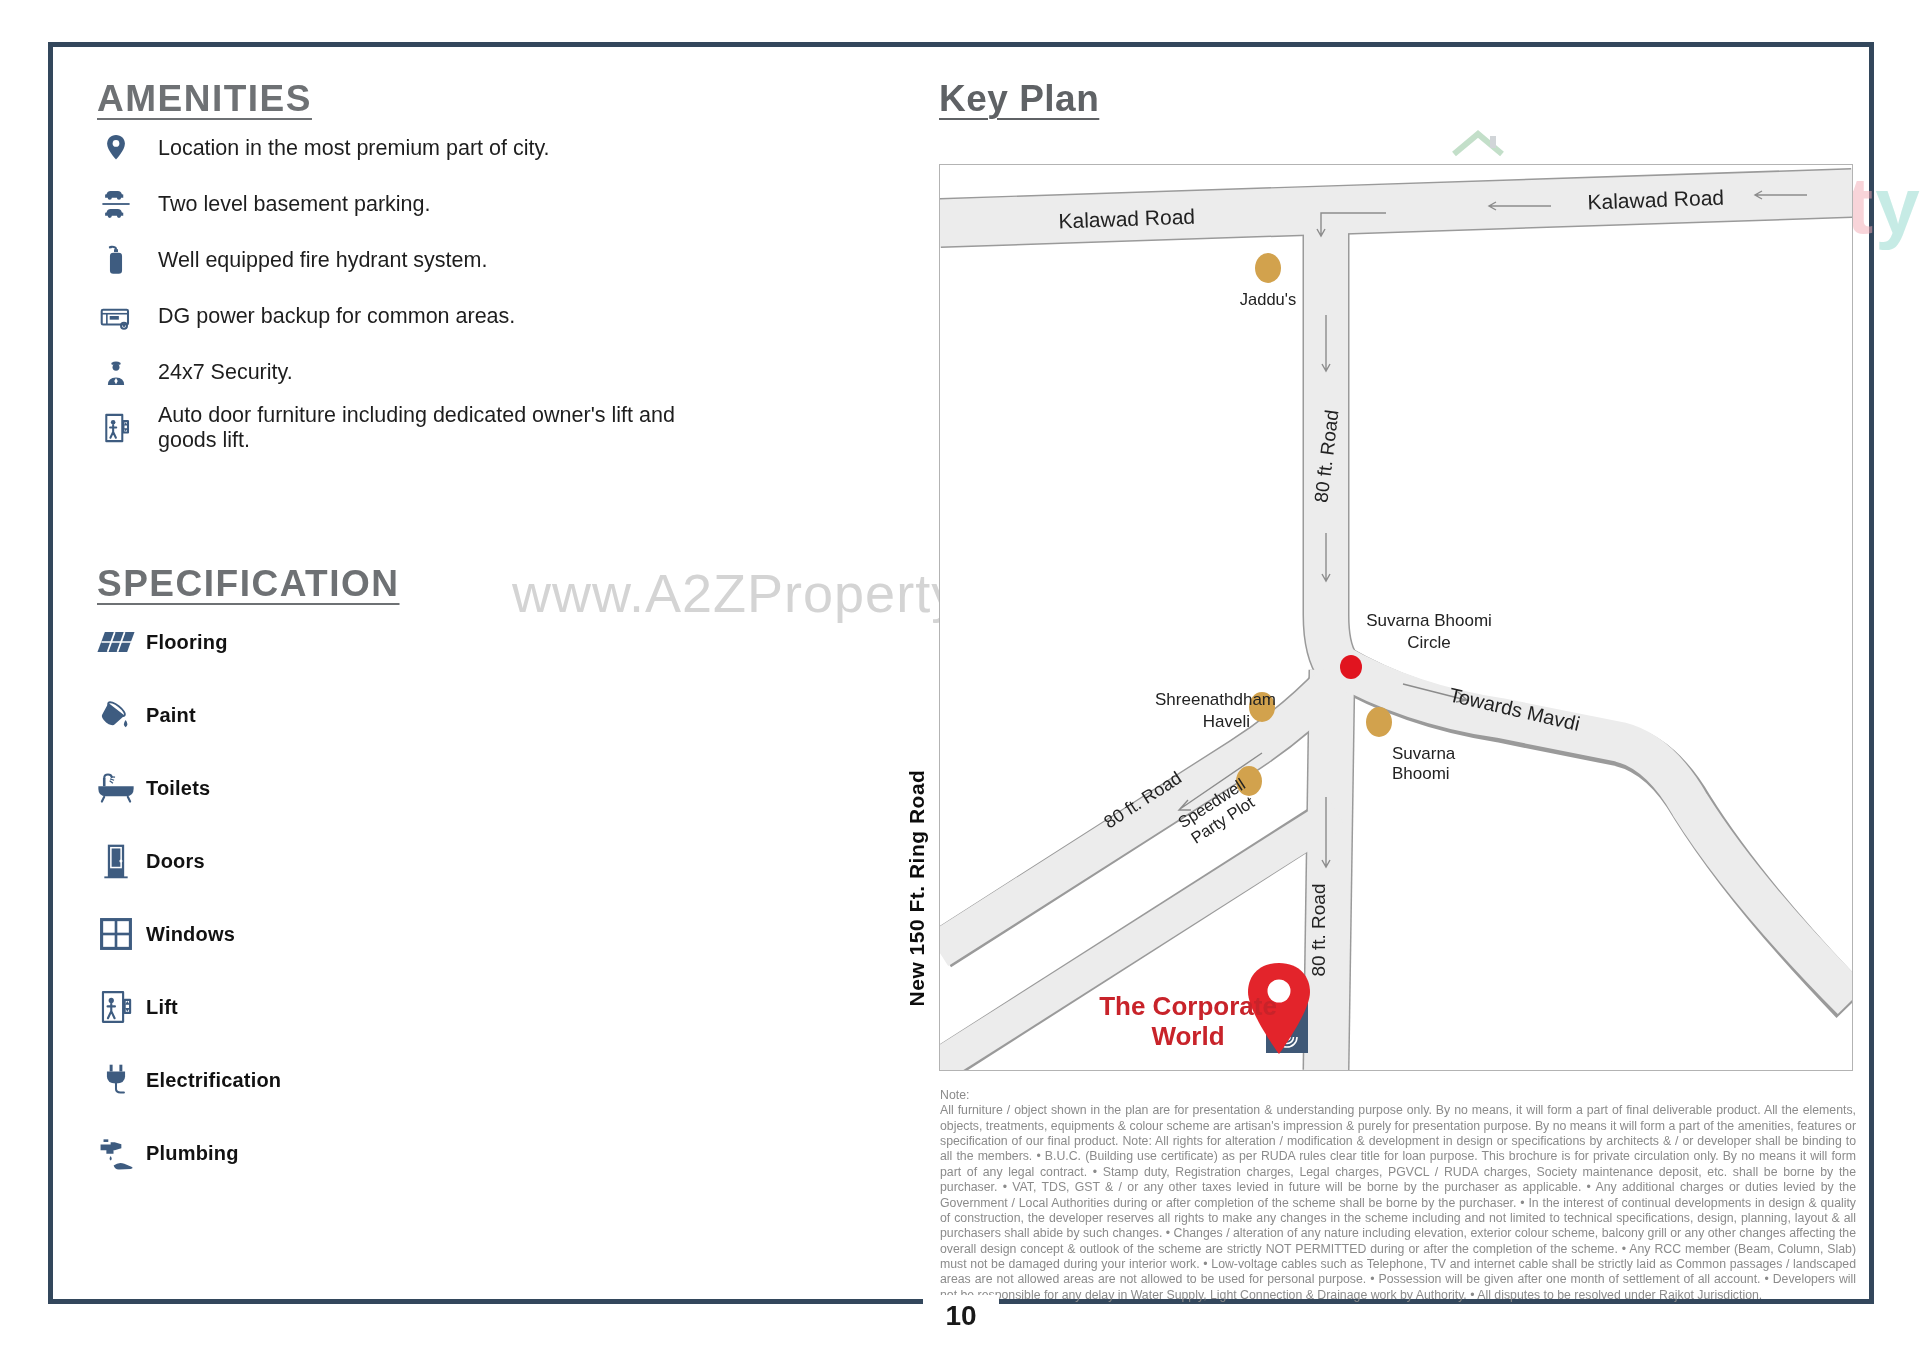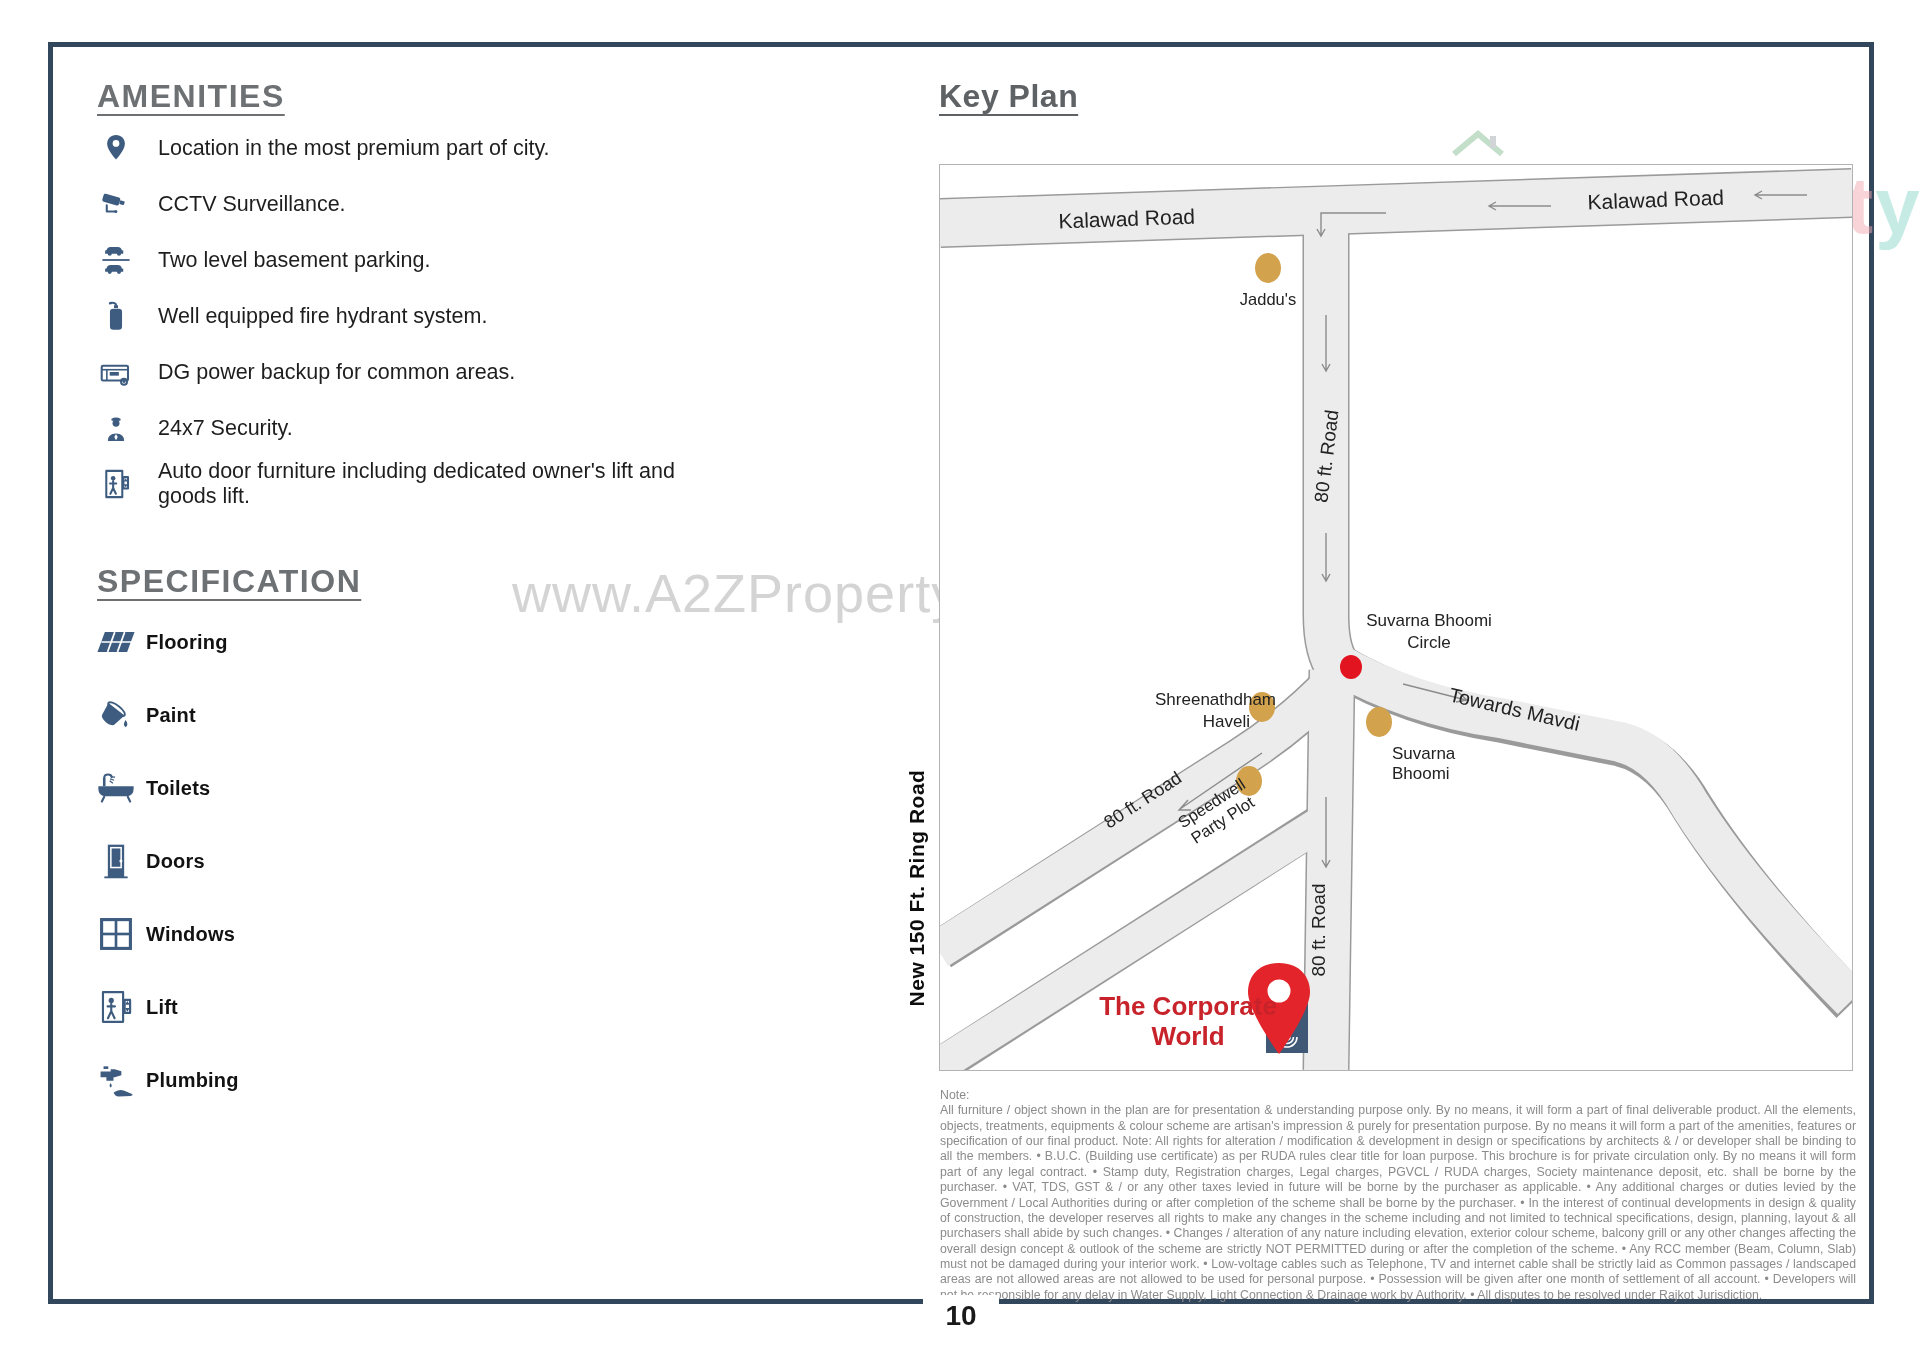--- a/index.html
+++ b/index.html
@@ -4,21 +4,21 @@
 <style>
   html,body{margin:0;padding:0;background:#ffffff;}
   body{width:1920px;height:1350px;position:relative;overflow:hidden;
        font-family:"Liberation Sans","DejaVu Sans",sans-serif;color:#1f1f1f;}
   .abs{position:absolute;}
   
   .frame{left:48px;top:42px;width:1826px;height:1262px;border:5px solid #33475c;box-sizing:border-box;}
   .pageno-gap{left:923px;top:1295px;width:76px;height:14px;background:#ffffff;}
   .pageno{left:923px;top:1300px;width:76px;text-align:center;font-size:28px;font-weight:bold;color:#191919;}
   
-  .heading{font-size:32px;font-weight:bold;letter-spacing:1.5px;color:#6e7174;
+  .heading{font-size:37px;font-weight:bold;letter-spacing:1.5px;color:#6e7174;
            text-decoration:underline;text-underline-offset:7px;text-decoration-thickness:2px;}
   
   .arow{display:flex;align-items:center;gap:12px;height:40px;}
   .arow .ic{width:60px;display:flex;justify-content:center;flex:0 0 60px;}
   .alabel{font-size:21.5px;color:#1e1e1e;}
   
   .srow{display:flex;align-items:center;height:48px;}
   .srow .ic{width:60px;display:flex;justify-content:center;flex:0 0 60px;}
   .slabel{font-size:20px;font-weight:bold;color:#121212;letter-spacing:.2px;}
   svg .sl{fill:#3e5c80;}
@@ -48,33 +48,20 @@
   <div class="arow" style="margin-bottom:16px;">
     <span class="ic">
       <svg width="26" height="30" viewBox="0 0 24 26">
           <path class="sl" d="M12 1C7.3 1 3.8 4.6 3.8 9c0 5.9 8.2 14.5 8.2 14.5S20.2 14.9 20.2 9C20.2 4.6 16.7 1 12 1z"></path>
           <circle cx="12" cy="8.8" r="3.1" fill="#fff"></circle>
         </svg>
     </span>
     <span class="alabel">Location in the most premium part of city.</span>
   </div>
 
-  <div class="arow" style="margin-bottom:16px;">
-    <span class="ic">
-      <svg width="30" height="28" viewBox="0 0 26 24">
-          <g transform="rotate(16 10 8)">
-            <rect class="sl" x="1.5" y="5" width="15" height="7" rx="1.6"></rect>
-            <rect class="sl" x="16.6" y="6.8" width="4.2" height="3.4" rx="0.8"></rect>
-          </g>
-          <path class="so" d="M5 13.2 L5 18.5 L11.5 18.5"></path>
-          <circle class="sl" cx="12.8" cy="18.5" r="1.4"></circle>
-        </svg>
-    </span>
-    <span class="alabel">CCTV Surveillance.</span>
-  </div>
 
   <div class="arow" style="margin-bottom:16px;">
     <span class="ic">
       <svg width="30" height="34" viewBox="0 0 26 30">
         <g transform="translate(3,0) scale(0.8)">
             <path class="sl" d="M2 8 q1.2-3.6 4.4-3.6 h8.2 q3.2 0 4.4 3.6 l1.5 .4 v3.4 h-2.4 a2.3 2.3 0 0 1-4.6 0 h-5.6 a2.3 2.3 0 0 1-4.6 0 H.5 V8.4 z"></path>
           </g>
         <line x1="1" y1="15" x2="25" y2="15" stroke="#3e5c80" stroke-width="1.6"></line>
         <g transform="translate(3,16) scale(0.8)">
             <path class="sl" d="M2 8 q1.2-3.6 4.4-3.6 h8.2 q3.2 0 4.4 3.6 l1.5 .4 v3.4 h-2.4 a2.3 2.3 0 0 1-4.6 0 h-5.6 a2.3 2.3 0 0 1-4.6 0 H.5 V8.4 z"></path>
@@ -205,20 +192,31 @@
           <rect class="so" x="2.5" y="2.5" width="17" height="25"></rect>
           <circle class="sl" cx="9.5" cy="9.5" r="2.2"></circle>
           <path class="so" d="M9.5 12.2 v6.3 M9.5 18.5 l-2.8 6 M9.5 18.5 l2.8 6 M6.4 14.5 h6.2"></path>
           <rect class="so" x="20.8" y="9" width="4.6" height="11"></rect>
           <path class="sl" d="M23.1 10 l2 3.2 h-4 z M23.1 19 l-2-3.2 h4 z"></path>
         </svg>
     </span>
     <span class="slabel">Lift</span>
   </div>
 
+  <div class="srow" style="margin-bottom:25px;">
+    <span class="ic">
+      <svg width="32" height="34" viewBox="0 0 28 30">
+          <rect class="sl" x="8.4" y="1.5" width="2.6" height="6"></rect>
+          <rect class="sl" x="17" y="1.5" width="2.6" height="6"></rect>
+          <path class="sl" d="M6 7.5 h16 v4.5 q0 6-8 6 q-8 0-8-6 z"></path>
+          <path class="so" d="M14 18 v5 q0 3 4 3 h3"></path>
+        </svg>
+    </span>
+    <span class="slabel">Electrification</span>
+  </div>
 
   <div class="srow">
     <span class="ic">
       <svg width="38" height="34" viewBox="0 0 32 28">
           <path class="sl" d="M3 6.8 h8.5 V5 h3.4 l5.6 1.6 v3.4 l-5.6 1.6 h-1 v3 h-6 v-3 H3 z"></path>
           <rect class="sl" x="5.5" y="2.5" width="4" height="2.2"></rect>
           <path class="sl" d="M11.5 16.5 q1.8 2.6 0 3.8 q-1.8-1.2 0-3.8z"></path>
           <path class="sl" d="M14 24.5 q4.5-3.4 9-1.4 l6 2.4 q2.4 1.2-.8 2 l-9.6.4 q-3.4.2-4.6-3.4z"></path>
         </svg>
     </span>

